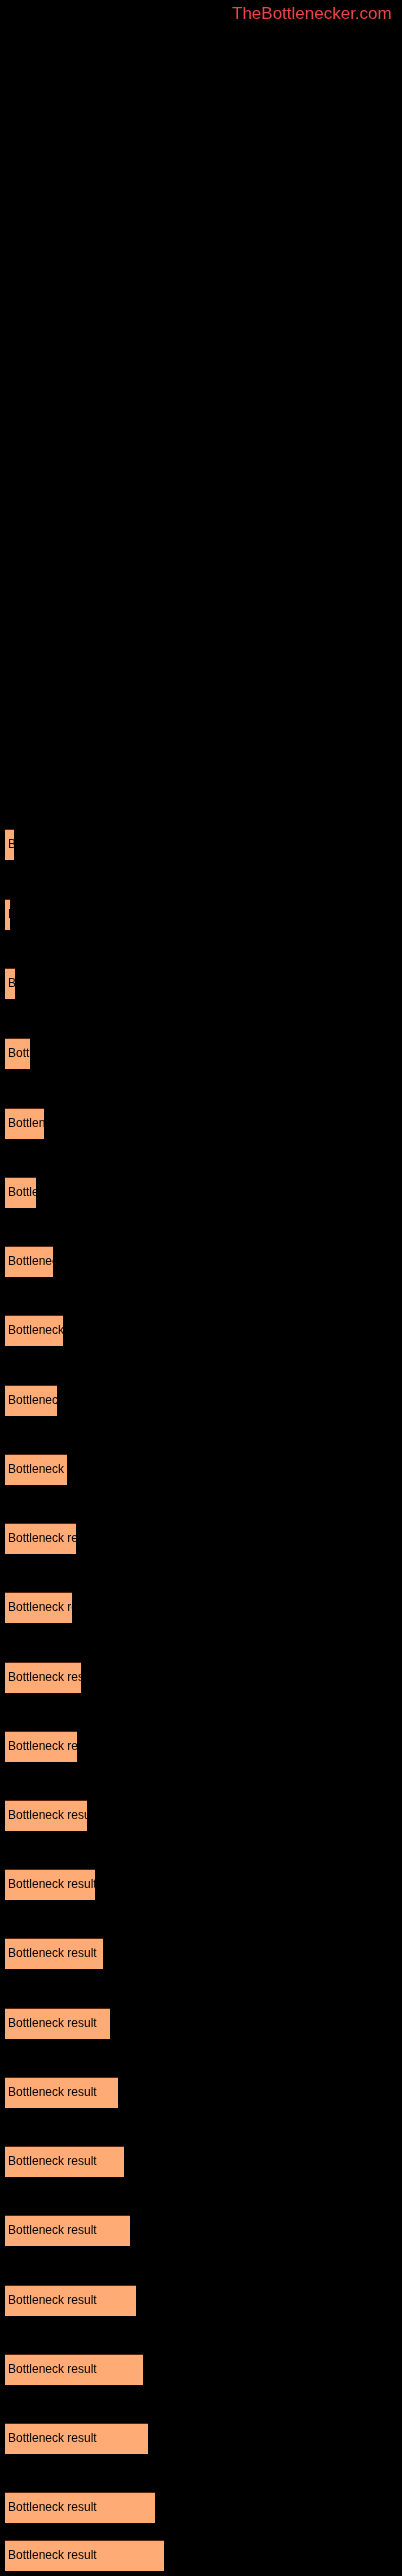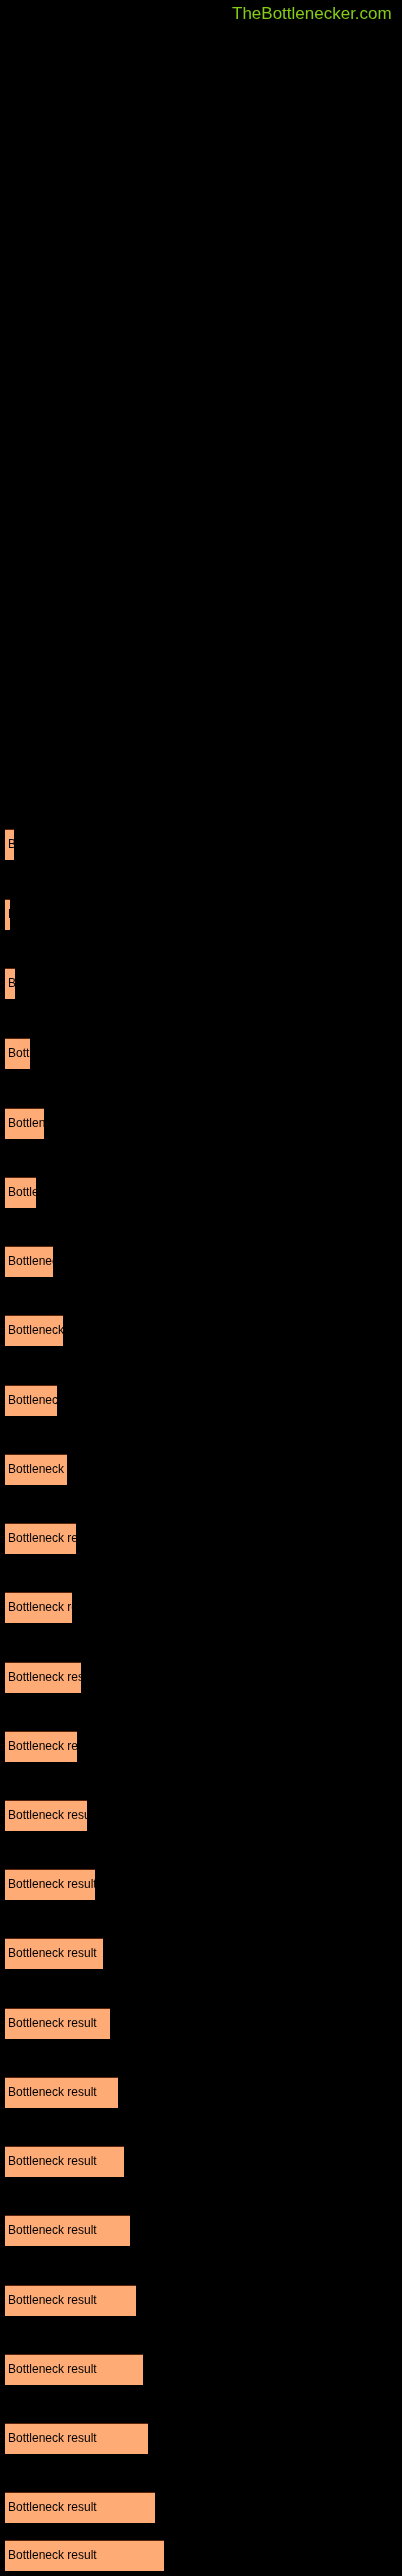--- a/index.html
+++ b/index.html
@@ -34,21 +34,21 @@
     height: 32px;
   }
   .site-title {
     position: absolute;
     right: 11.3px;
     top: 3.2px;
     font-family: "Liberation Sans", sans-serif;
     font-size: 17px;
     line-height: 21px;
     letter-spacing: 0px;
-    color: #84cc16;
+    color: #ef4444;
     white-space: nowrap;
     text-align: right;
   }
 
   
   .chart-area {
     position: absolute;
     left: 0;
     top: 0;
     width: 403px;

